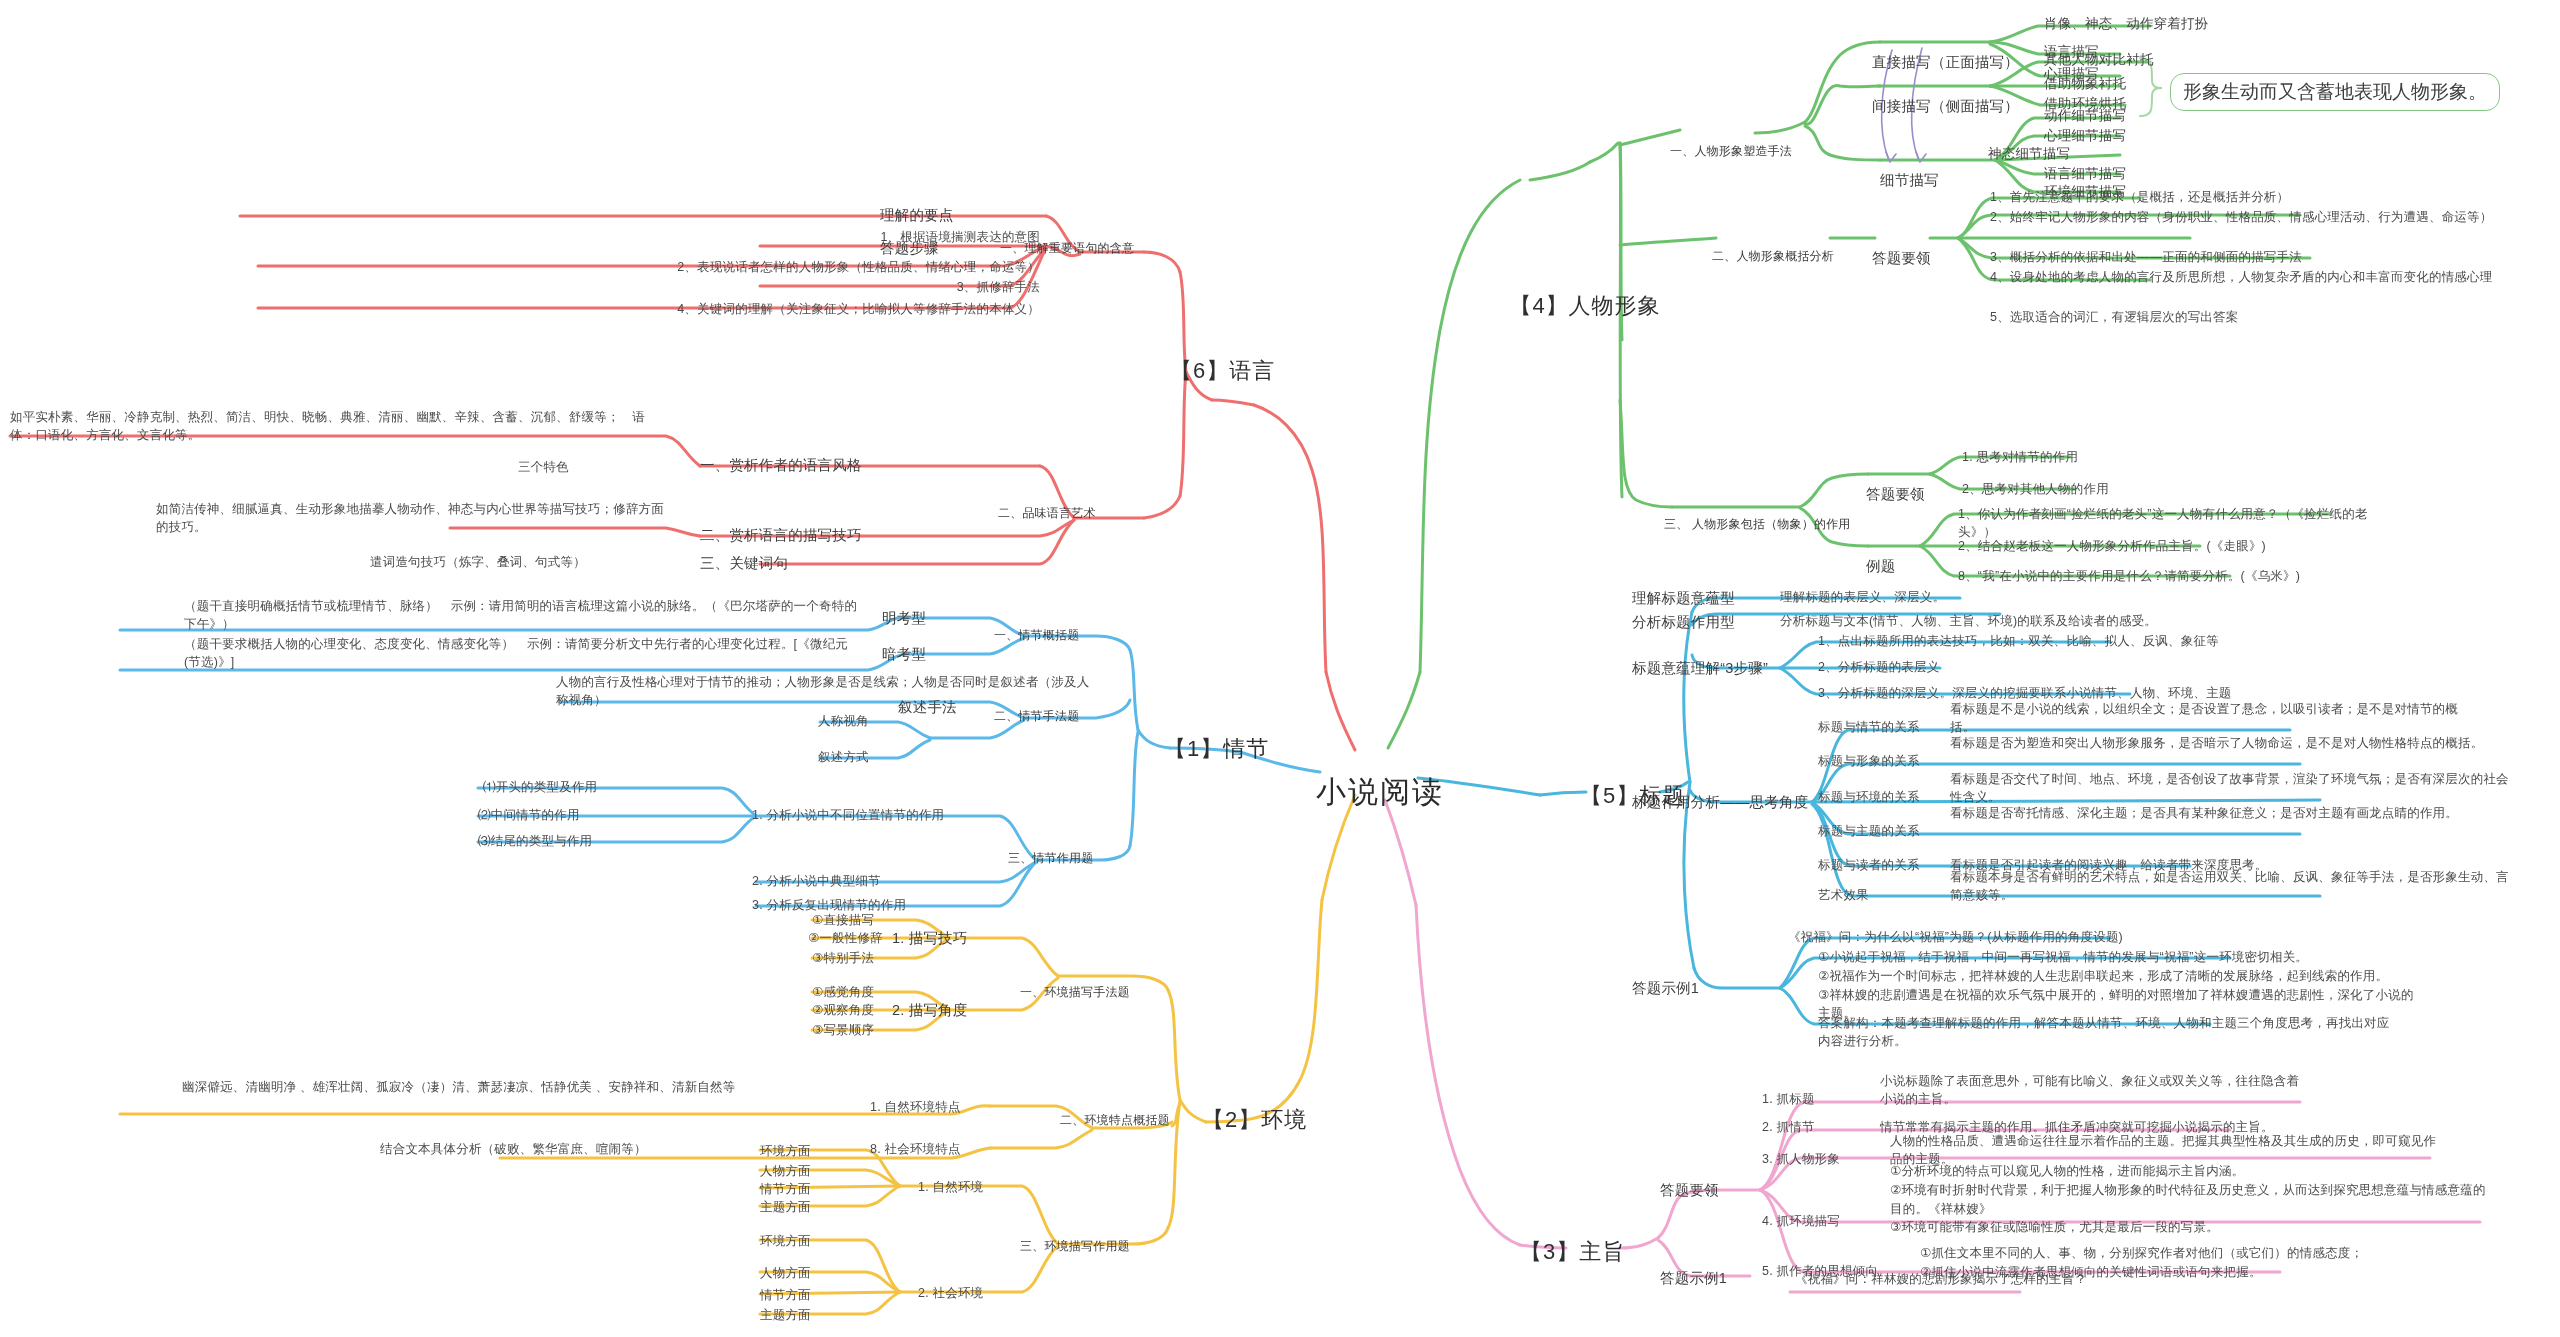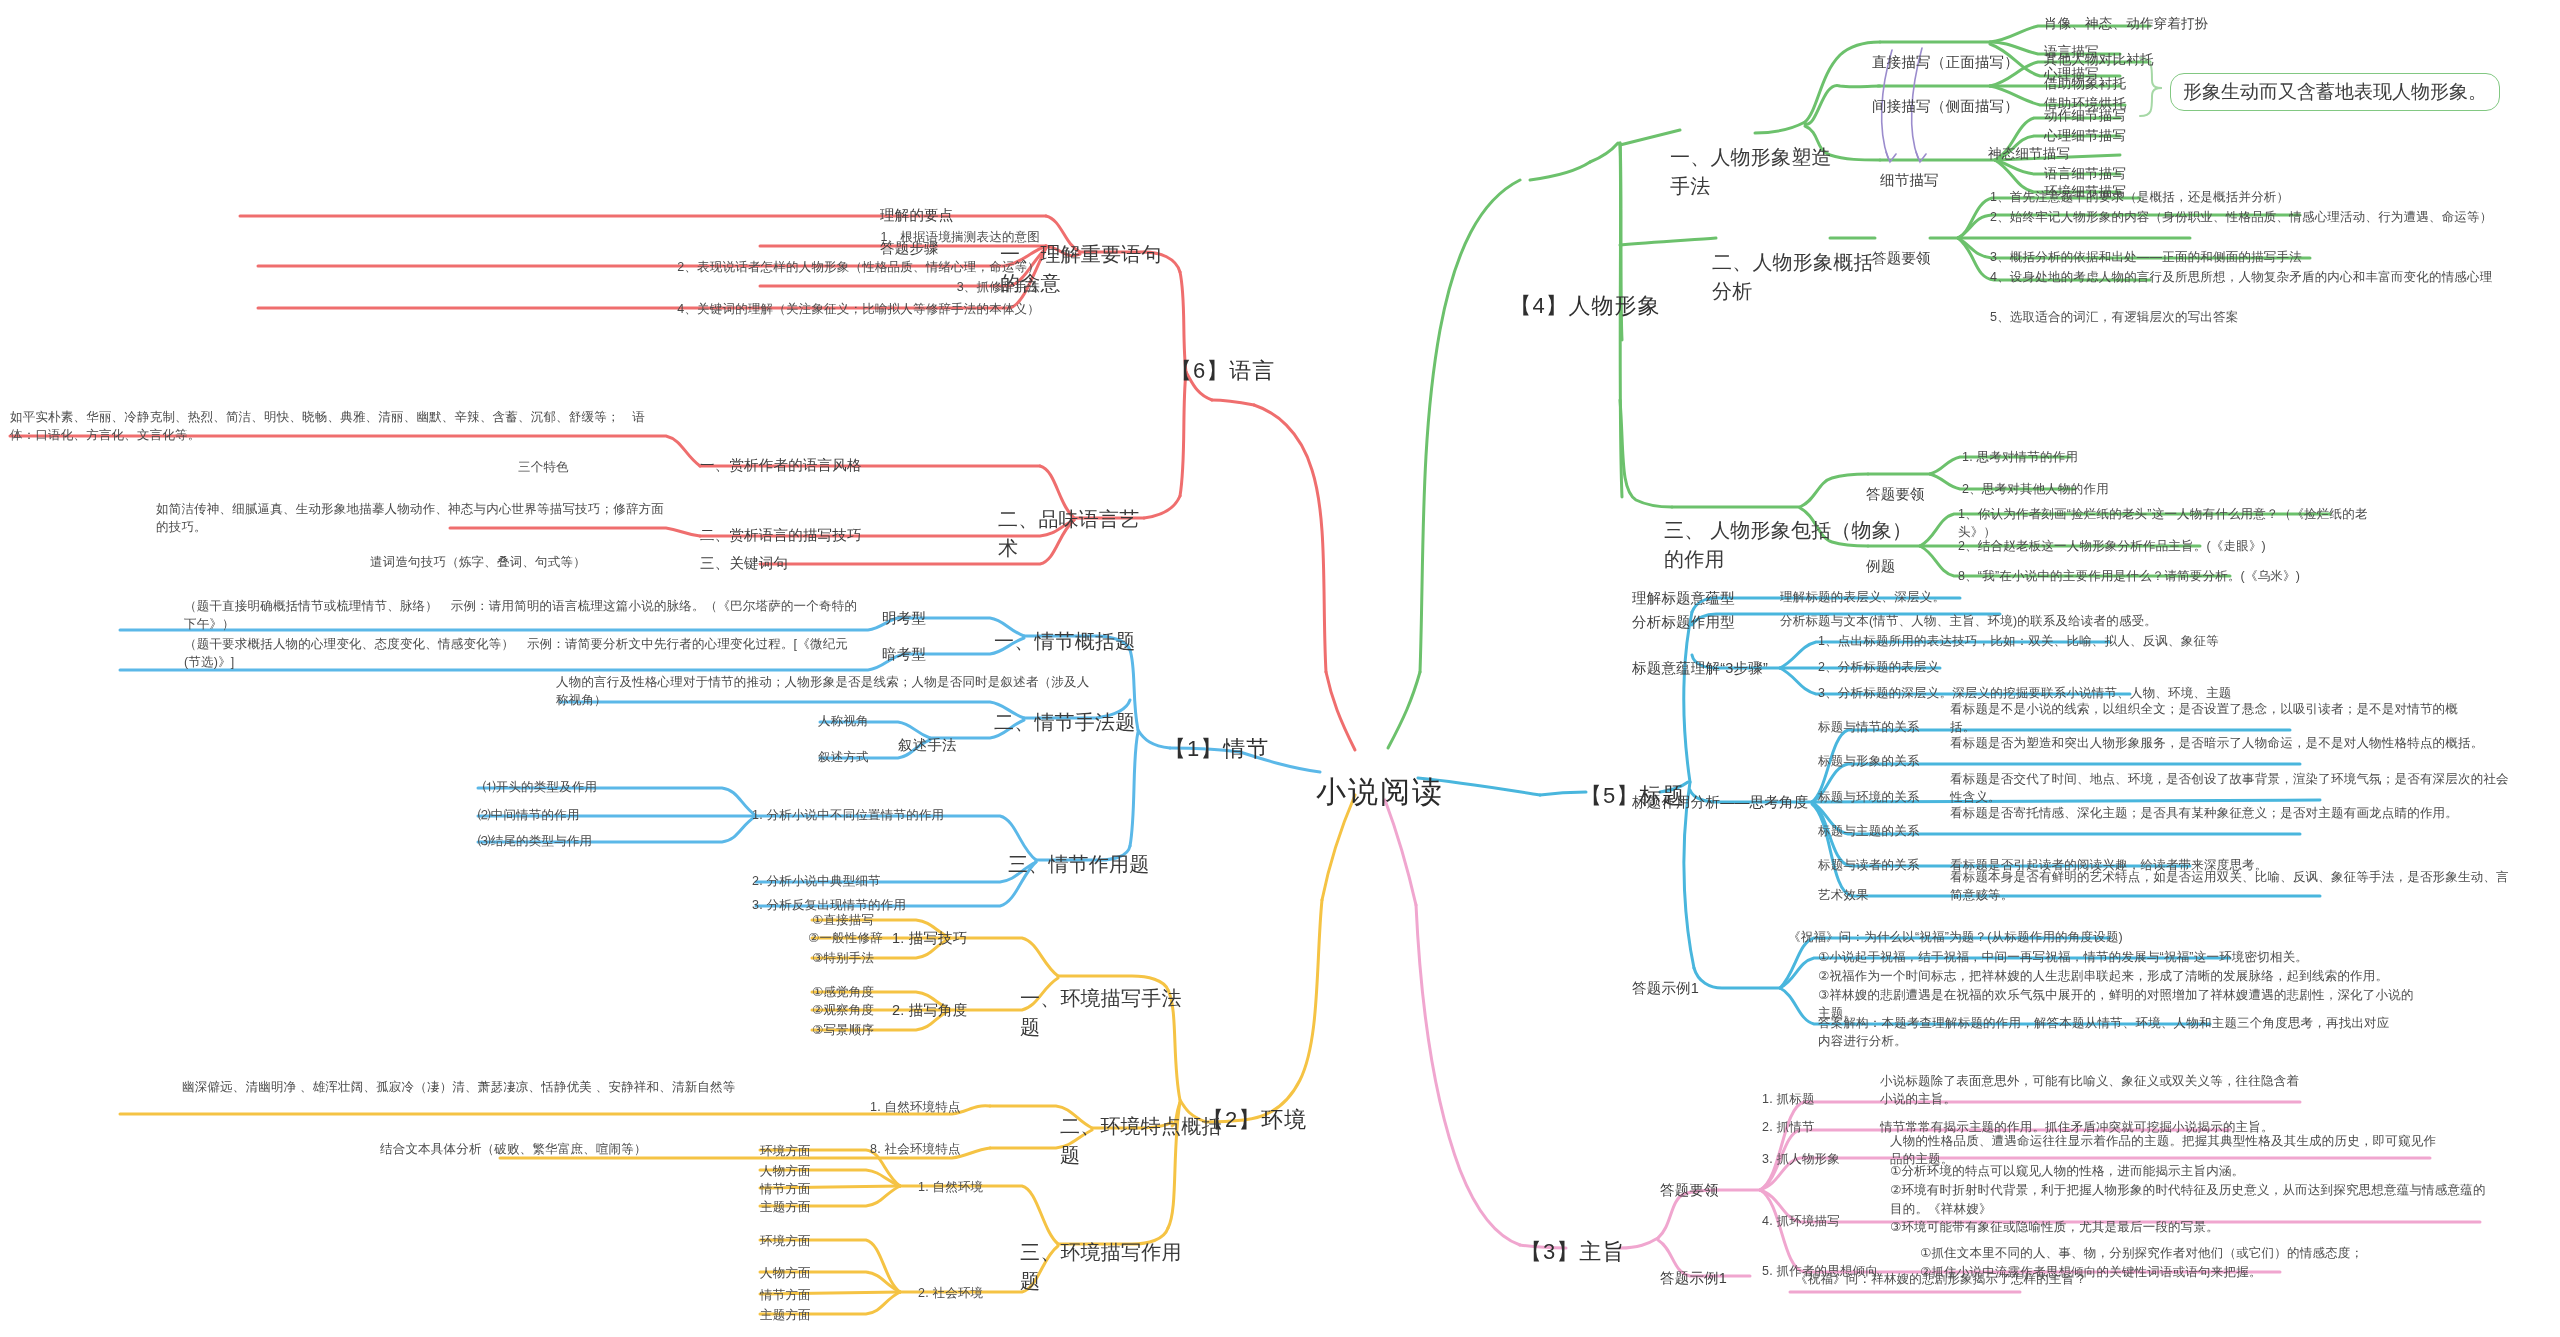--- a/index.html
+++ b/index.html
@@ -31,21 +31,21 @@
     font-size:30px;
     color:#2b2b2b;
     letter-spacing:2px;
     font-weight:400;
   }
   .cat{
     font-size:22px;
     color:#2f2f2f;
     letter-spacing:1px;
   }
-  .lvl2{ font-size:20px; color:#3a3a3a;}
+  .lvl2{ font-size:12px; color:#3a3a3a;}
   .lvl3{ font-size:14.5px; color:#3d3d3d;}
   .lvl4{ font-size:13.5px; color:#444;}
   .tiny{ font-size:12.5px; color:#4a4a4a;}
 
   .callout{
     position:absolute;
     font-size:19px;
     color:#3d3d3d;
     border:1.4px solid #82c882;
     border-radius:14px;
@@ -373,21 +373,21 @@
 <div class="node cat" style="left:1164px;top:733px;width:120px;">【1】情节</div>
 
 <div class="node lvl2" style="left:994px;top:627px;width:160px;">一、情节概括题</div>
 <div class="node lvl3" style="left:882px;top:608px;width:80px;">明考型</div>
 <div class="node tiny" style="left:184px;top:597px;width:680px;">（题干直接明确概括情节或梳理情节、脉络）　示例：请用简明的语言梳理这篇小说的脉络。（《巴尔塔萨的一个奇特的下午》）</div>
 <div class="node lvl3" style="left:882px;top:644px;width:80px;">暗考型</div>
 <div class="node tiny" style="left:184px;top:635px;width:680px;">（题干要求概括人物的心理变化、态度变化、情感变化等）　示例：请简要分析文中先行者的心理变化过程。[《微纪元(节选)》]</div>
 
 <div class="node lvl2" style="left:994px;top:708px;width:160px;">二、情节手法题</div>
 <div class="node tiny" style="left:556px;top:673px;width:540px;">人物的言行及性格心理对于情节的推动；人物形象是否是线索；人物是否同时是叙述者（涉及人称视角）</div>
-<div class="node lvl3" style="left:898px;top:736px;width:90px;font-family:Liberation Mono, monospace;">叙述手法</div>
+<div class="node lvl3" style="left:898px;top:697px;width:90px;">叙述手法</div>
 <div class="node tiny" style="left:818px;top:712px;width:80px;">人称视角</div>
 <div class="node tiny" style="left:818px;top:748px;width:80px;">叙述方式</div>
 
 <div class="node lvl2" style="left:1008px;top:850px;width:160px;">三、情节作用题</div>
 <div class="node tiny" style="left:752px;top:806px;width:250px;">1. 分析小说中不同位置情节的作用</div>
 <div class="node tiny" style="left:483px;top:778px;width:250px;">⑴开头的类型及作用</div>
 <div class="node tiny" style="left:478px;top:806px;width:250px;">⑵中间情节的作用</div>
 <div class="node tiny" style="left:478px;top:832px;width:250px;">⑶结尾的类型与作用</div>
 <div class="node tiny" style="left:752px;top:872px;width:250px;">2. 分析小说中典型细节</div>
 <div class="node tiny" style="left:752px;top:896px;width:250px;">3. 分析反复出现情节的作用</div>

